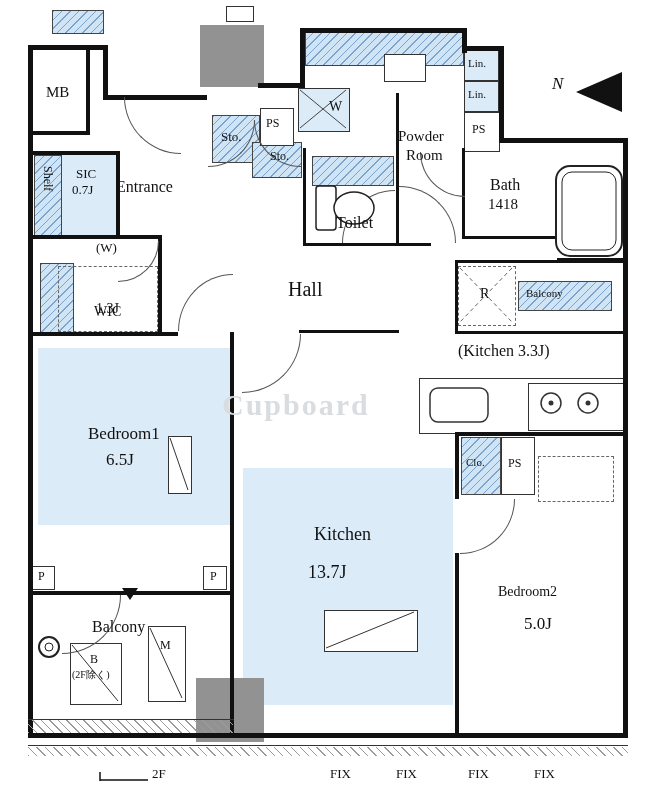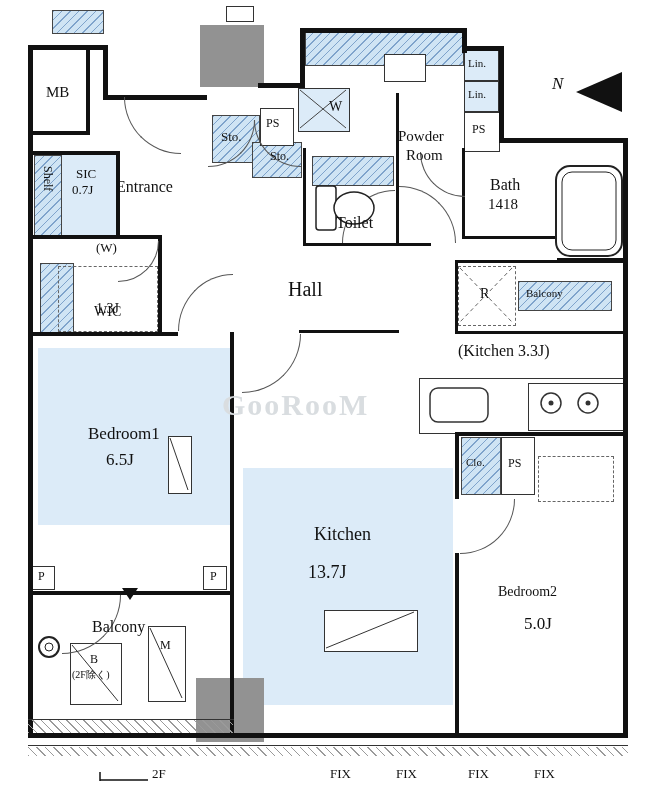--- a/index.html
+++ b/index.html
@@ -143,21 +143,21 @@
     <ellipse cx="354" cy="208" rx="20" ry="16" fill="#fff" stroke="#222" stroke-width="1.5"></ellipse>
     <circle cx="49" cy="647" r="10" fill="none" stroke="#222" stroke-width="2"></circle>
     <circle cx="49" cy="647" r="4" fill="none" stroke="#222" stroke-width="1"></circle>
     <polygon points="622,72 576,92 622,112" fill="#111"></polygon>
     <line x1="100" y1="772" x2="100" y2="781" stroke="#111" stroke-width="1.5"></line>
     <line x1="100" y1="780" x2="148" y2="780" stroke="#111" stroke-width="1.5"></line>
   </svg>
 
   <div class="tri-down" style="left:122px;top:588px;"></div>
 
-  <div class="wm" style="left:222px;top:388px;">GooRooM</div>
+  <div class="wm" style="left:222px;top:388px;">Cupboard</div>
 
   <div class="lbl" style="left:46px;top:84px;font-size:15px;text-align:center;">MB</div>
   <div class="lbl vert" style="left:40px;top:166px;font-size:12px;">Shelf</div>
   <div class="lbl" style="left:76px;top:166px;font-size:13px;">SIC</div>
   <div class="lbl" style="left:72px;top:182px;font-size:13px;">0.7J</div>
   <div class="lbl" style="left:116px;top:178px;font-size:16px;">Entrance</div>
   <div class="lbl" style="left:221px;top:129px;font-size:13px;">Sto.</div>
   <div class="lbl" style="left:266px;top:116px;font-size:12px;">PS</div>
   <div class="lbl" style="left:270px;top:149px;font-size:12px;">Sto.</div>
   <div class="lbl" style="left:329px;top:99px;font-size:14px;">W</div>

